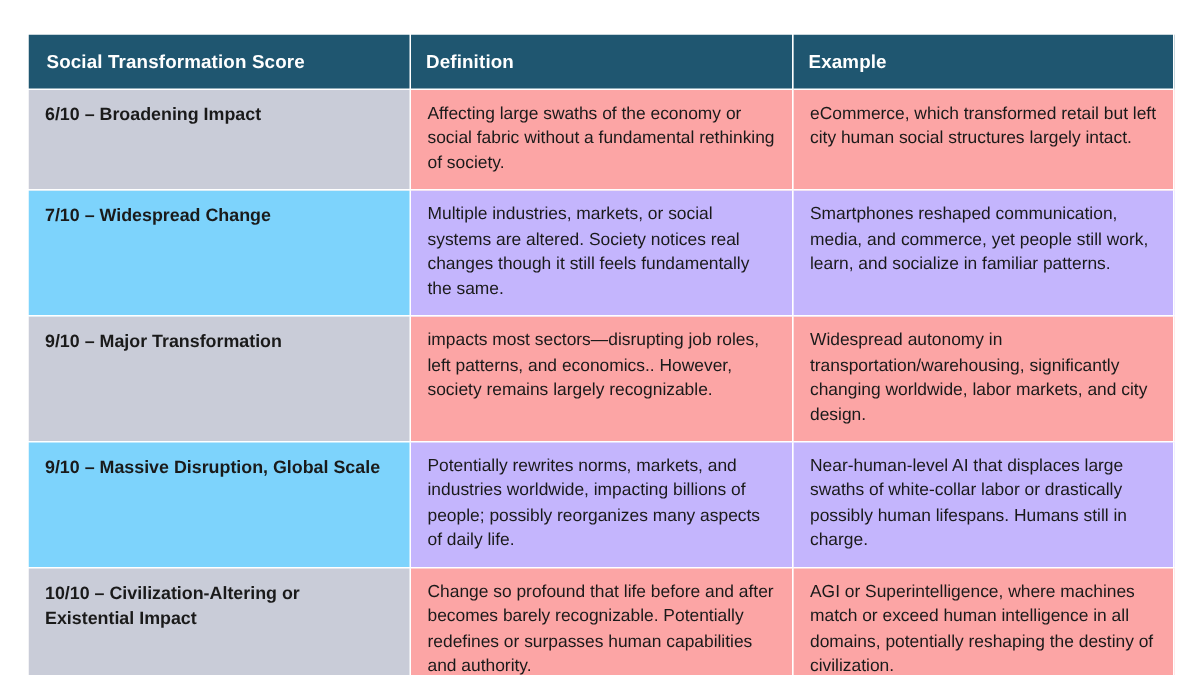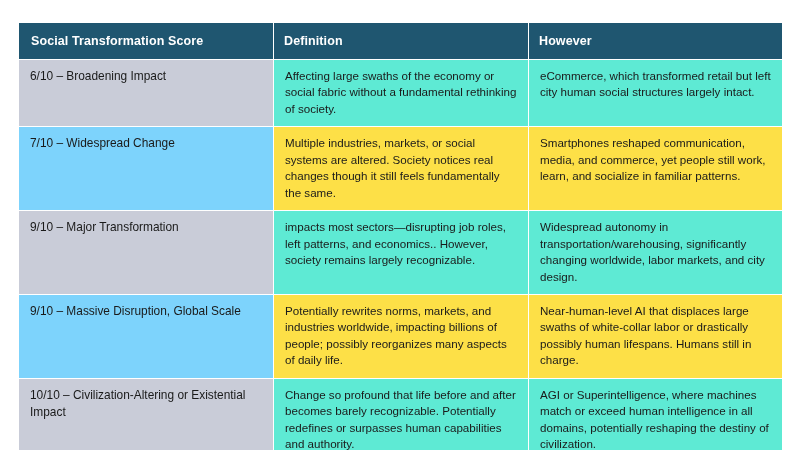--- a/index.html
+++ b/index.html
@@ -47,43 +47,43 @@
   }
   tbody td {
     border: 1px solid #ffffff;
     vertical-align: top;
     font-size: 11.6px;
     line-height: 1.42;
     color: #1a1a1a;
     padding: 8px 11px 9px 11px;
   }
   tbody td.label {
-    font-weight: normal;
+    font-weight: bold;
     font-size: 11.9px;
   }
-  tbody tr.shade-a td { background: #5eead4; }
-  tbody tr.shade-b td { background: #fde047; }
+  tbody tr.shade-a td { background: #fca5a5; }
+  tbody tr.shade-b td { background: #c4b5fd; }
   tbody tr.shade-a td.label { background: #c9ccd8; }
   tbody tr.shade-b td.label { background: #7dd3fc; }
 </style>
 </head>
 <body>
 
 <div class="page">
   <table class="score-table">
     <colgroup>
       <col class="c1">
       <col class="c2">
       <col class="c3">
     </colgroup>
     <thead>
       <tr>
         <th class="left">Social Transformation Score</th>
         <th>Definition</th>
-        <th>However</th>
+        <th>Example</th>
       </tr>
     </thead>
     <tbody>
       <tr class="shade-a">
         <td class="label">6/10 – Broadening Impact</td>
         <td>Affecting large swaths of the economy or social fabric without a fundamental rethinking of society.</td>
         <td>eCommerce, which transformed retail but left city human social structures largely intact.</td>
       </tr>
       <tr class="shade-b">
         <td class="label">7/10 – Widespread Change</td>

